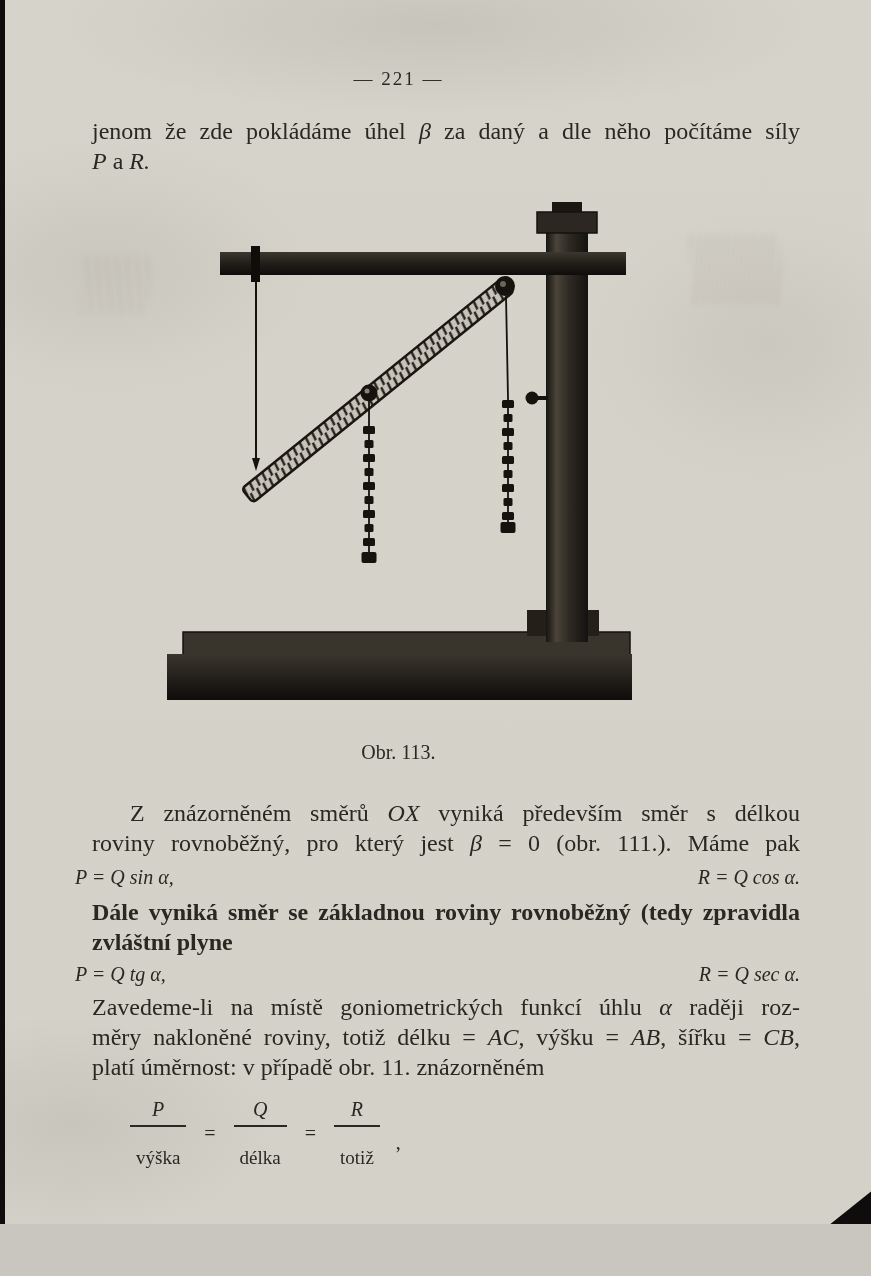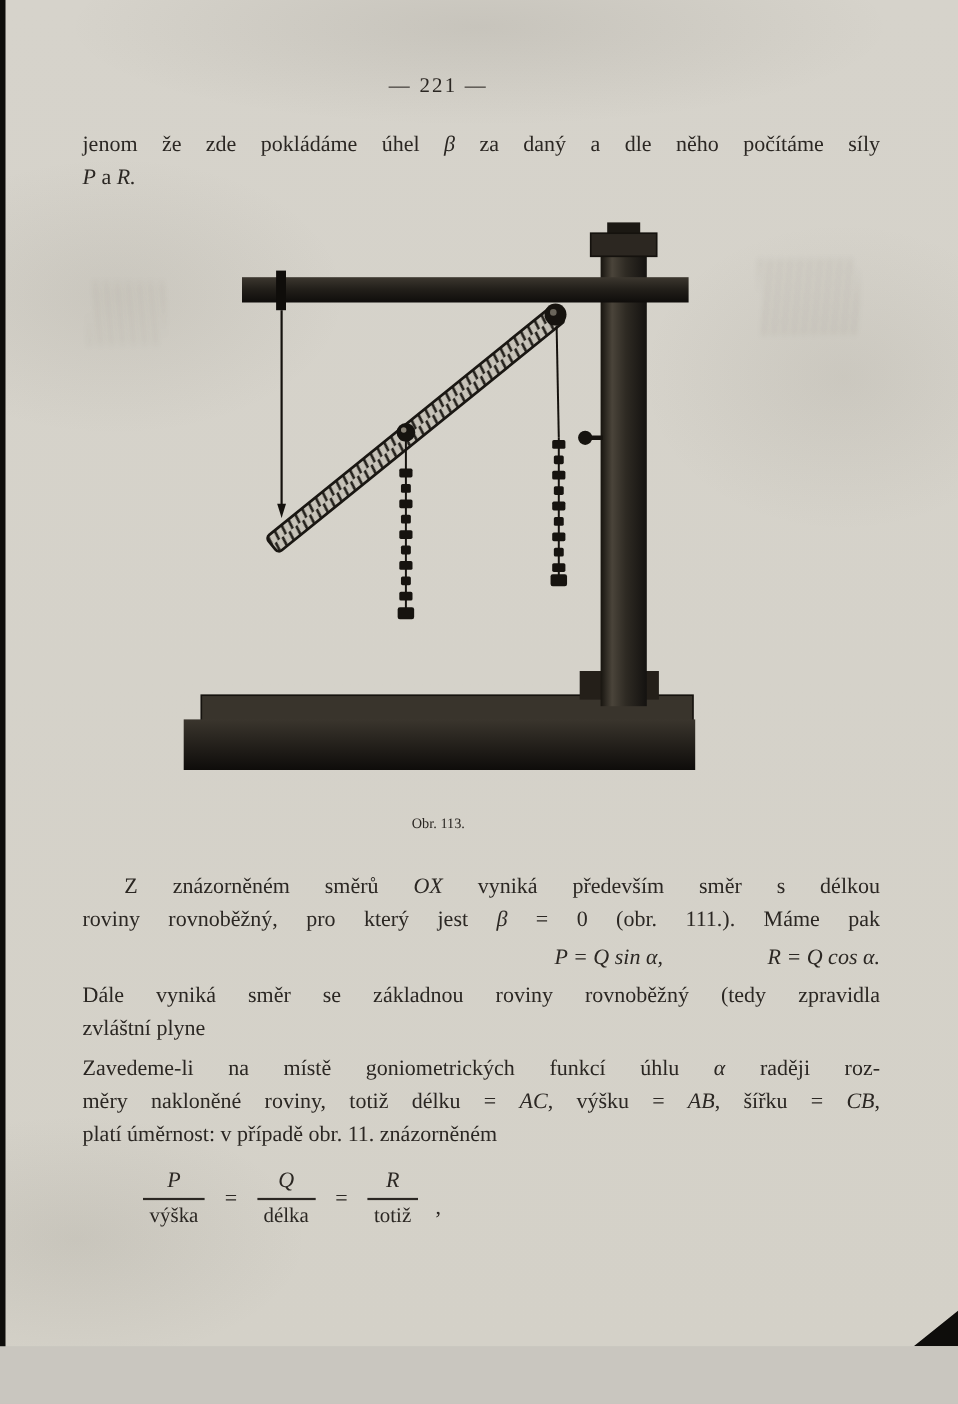--- a/index.html
+++ b/index.html
@@ -17,45 +17,45 @@
   .scan-edge-left { position:absolute; left:0; top:0; width:5px; height:1276px; background:#0e0d0b; }
   .scan-corner-br { position:absolute; right:0; bottom:0; width:58px; height:36px; background:#0e0d0b;
     clip-path:polygon(30% 100%, 100% 10%, 100% 100%, 0 100%); }
   .scan-smudge { position:absolute; pointer-events:none; filter:blur(3px); opacity:.6; }
 
   .content { position:absolute; left:75px; top:0; width:725px; }
 
   .page-number { margin-top:68px; text-align:center; padding-right:78px;
     font-size:19px; letter-spacing:2px; }
 
-  .para { font-size:20px; line-height:30px; }
+  .para { font-size:24px; line-height:30px;margin-left:17px; }
   .para .line { text-align:justify; text-align-last:justify; white-space:normal; }
   .para .line.short { text-align-last:left; }
   .para .line.indent { text-indent:38px; }
   .var { font-style:italic; }
 
   .intro { margin-top:26px; }
   .p1 { margin-top:34px; }
-  .p2 { margin-top:8px; }
+  .p2 { margin-top:8px;font-weight:bold; }
   .p3 { margin-top:6px; }
 
   .fig { margin:26px 0 0 0; }
   .fig svg { display:block; margin-left:90px; }
-  .fig figcaption { margin-top:34px; text-align:center; padding-right:78px; font-size:13px; }
-
-  .formula-row { display:flex; justify-content:flex-end; gap:95px;
+  .fig figcaption { margin-top:34px; text-align:center; padding-right:78px; font-size:20px; }
+
+  .formula-row { display:flex; justify-content:space-between; gap:95px;
     font-size:20px; font-style:italic; }
   .f1 { margin-top:8px; }
   .f2 { margin-top:6px; }
 
   .proportion { margin:16px 0 0 55px; display:flex; align-items:center; gap:16px;
     font-size:20px; }
   .frac { display:inline-flex; flex-direction:column; align-items:stretch; text-align:center; }
   .frac .num { font-style:italic; padding:0 14px 4px; border-bottom:2px solid #2b2723; }
-  .frac .den { padding:4px 6px 0; font-size:19px; font-style:normal; }
+  .frac .den { padding:20px 6px 0; font-size:19px; font-style:normal; }
   .proportion .eq { padding:0 2px; }
   .proportion .tail { align-self:center; padding-top:18px; }
 </style>
 </head>
 <body>
 
 <div class="page">
 
   <div class="scan-edge-left"></div>
   <div class="scan-corner-br"></div>
@@ -163,20 +163,24 @@
     <div class="formula-row f1">
       <span>P = Q sin α,</span>
       <span>R = Q cos α.</span>
     </div>
 
     <div class="para p2">
       <div class="line"><span>Dále vyniká směr se základnou roviny rovnoběžný (tedy zpravidla</span></div>
       <div class="line short"><span>zvláštní plyne</span></div>
     </div>
 
+    <div class="formula-row f2">
+      <span>P = Q tg α,</span>
+      <span>R = Q sec α.</span>
+    </div>
 
     <div class="para p3">
       <div class="line"><span>Zavedeme-li na místě goniometrických funkcí úhlu </span><span class="var">α</span><span> raději roz-</span></div>
       <div class="line"><span>měry nakloněné roviny, totiž délku = </span><span class="var">AC</span><span>, výšku = </span><span class="var">AB</span><span>, šířku = </span><span class="var">CB</span><span>,</span></div>
       <div class="line short"><span>platí úměrnost: v případě obr. 11. znázorněném</span></div>
     </div>
 
     <div class="proportion">
       <span class="frac">
         <span class="num">P</span>

